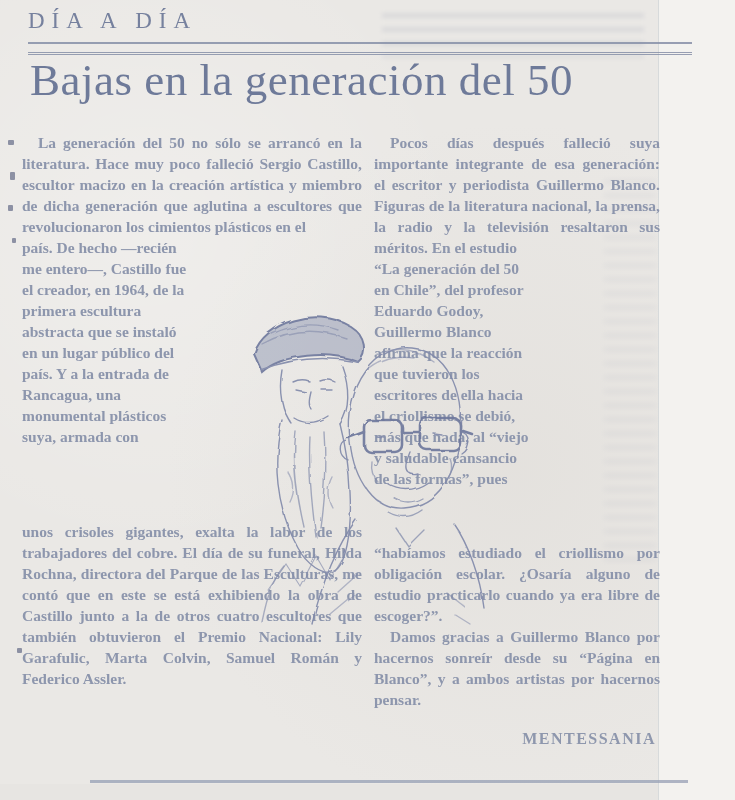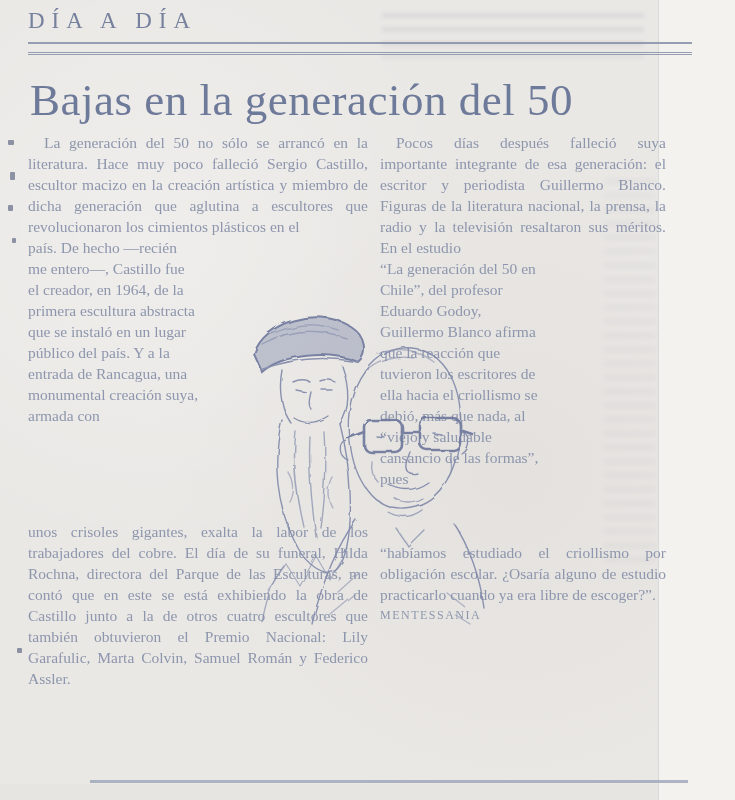--- a/index.html
+++ b/index.html
@@ -13,33 +13,33 @@
   
   .margin-strip{position:absolute;top:0;right:0;width:76px;height:800px;
         background:#f3f2ef;border-left:1px solid rgba(120,130,150,.22);}
   
   .clip{position:absolute;top:0;left:0;width:660px;height:800px;}
   .kicker{position:absolute;top:8px;left:28px;font-size:23px;letter-spacing:7px;
         color:#76819e;filter:blur(.4px);}
   .rule{position:absolute;top:42px;left:28px;width:664px;height:8px;
         border-top:2px solid #8790a8;border-bottom:3px double #8790a8;
         filter:blur(.3px);opacity:.85;}
-  .headline{position:absolute;top:74px;left:30px;width:640px;margin:0;
+  .headline{position:absolute;top:54px;left:30px;width:640px;margin:0;
         font-size:45px;font-weight:normal;color:#6e7a99;
         letter-spacing:.5px;filter:blur(.5px);white-space:nowrap;}
   
-  .columns{position:absolute;top:132px;left:28px;width:638px;display:flex;}
+  .columns{position:absolute;top:132px;left:22px;width:638px;display:flex;font-weight:bold;}
   .col{color:#8d96ad;font-size:15.5px;line-height:21px;filter:blur(.35px);}
   .col p{margin:0;text-align:justify;}
   .col-left{width:340px;margin-right:12px;}
   .col-right{width:286px;}
   .indent{text-indent:16px;}
   .narrow-left{width:170px;min-height:284px;text-align:left !important;}
   .narrow-right{width:160px;min-height:284px;margin-left:auto;text-align:left !important;}
-  .byline{margin-top:0;text-align:left;font-size:12px;letter-spacing:1.5px;
+  .byline{margin-top:18px;text-align:right;font-size:16px;letter-spacing:1.5px;
         color:#8e97ad;padding-right:4px;}
   .bottom-rule{position:absolute;top:780px;left:90px;width:598px;height:3px;
         background:#97a0b5;opacity:.75;filter:blur(.5px);}
   
   .illustration{position:absolute;top:292px;left:238px;width:248px;height:345px;
         pointer-events:none;}
   
   .ghost{position:absolute;filter:blur(2.2px);opacity:.3;pointer-events:none;
         background:repeating-linear-gradient(180deg,
           transparent 0 9px, rgba(138,146,170,.55) 9px 14px);}
@@ -59,27 +59,28 @@
 
   <div class="clip">
 
     <div class="kicker">DÍA A DÍA</div>
     <div class="rule"></div>
     <h1 class="headline">Bajas en la generación del 50</h1>
 
     <div class="columns">
       <div class="col col-left">
         <p class="indent">La generación del 50 no sólo se arrancó en la literatura. Hace muy poco falleció Sergio Castillo, escultor macizo en la creación artística y miembro de dicha generación que aglutina a escultores que revolucionaron los cimientos plásticos en el</p>
-        <p class="narrow-left">país. De hecho —recién me entero—, Castillo fue el creador, en 1964, de la primera escultura abstracta que se instaló en un lugar público del país. Y a la entrada de Rancagua, una monumental creación suya, armada con</p>
+        <p class="narrow-left">país. De hecho —recién me entero—, Castillo fue el creador, en 1964, de la primera escultura abstracta que se instaló en un lugar público del país. Y a la entrada de Rancagua, una monumental plásticos suya, armada con</p>
         <p>unos crisoles gigantes, exalta la labor de los trabajadores del cobre. El día de su funeral, Hilda Rochna, directora del Parque de las Esculturas, me contó que en este se está exhibiendo la obra de Castillo junto a la de otros cuatro escultores que también obtuvieron el Premio Nacional: Lily Garafulic, Marta Colvin, Samuel Román y Federico Assler.</p>
       </div>
       <div class="col col-right">
         <p class="indent">Pocos días después falleció suya importante integrante de esa generación: el escritor y periodista Guillermo Blanco. Figuras de la literatura nacional, la prensa, la radio y la televisión resaltaron sus méritos. En el estudio</p>
         <p class="narrow-right">“La generación del 50 en Chile”, del profesor Eduardo Godoy, Guillermo Blanco afirma que la reacción que tuvieron los escritores de ella hacia el criollismo se debió, más que nada, al “viejo y saludable cansancio de las formas”, pues</p>
         <p>“habíamos estudiado el criollismo por obligación escolar. ¿Osaría alguno de estudio practicarlo cuando ya era libre de escoger?”.</p>
+        <p class="indent">Damos gracias a Guillermo Blanco por hacernos sonreír desde su “Página en Blanco”, y a ambos artistas por hacernos pensar.</p>
         <div class="byline">MENTESSANIA</div>
       </div>
     </div>
 
     <svg class="illustration" viewBox="0 0 248 345">
       <defs>
         <filter id="rough" x="-10%" y="-10%" width="120%" height="120%">
           <feTurbulence type="fractalNoise" baseFrequency="0.04" numOctaves="3" result="n"></feTurbulence>
           <feDisplacementMap in="SourceGraphic" in2="n" scale="4"></feDisplacementMap>
         </filter>

